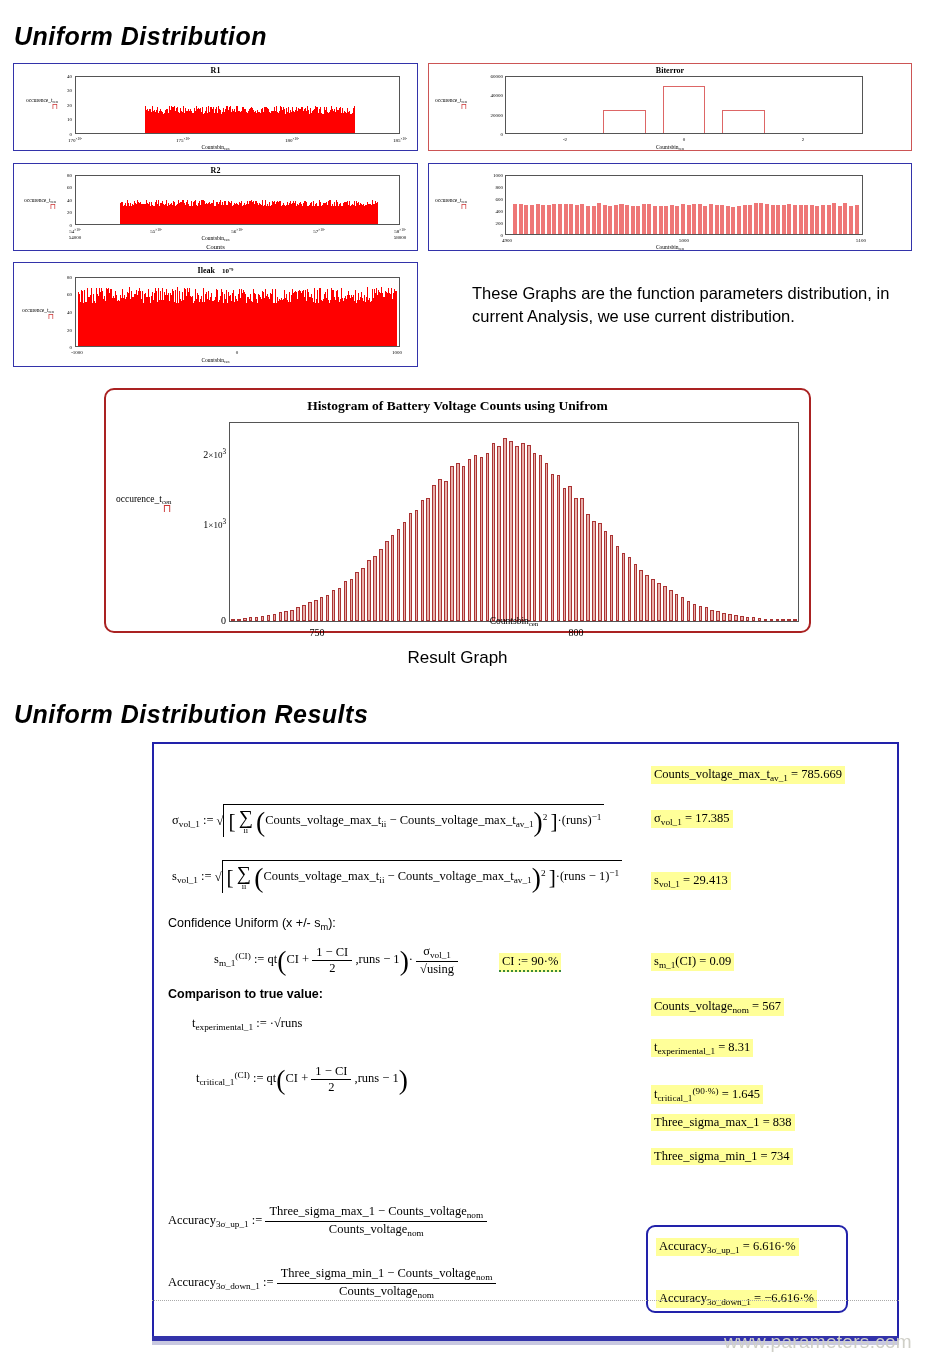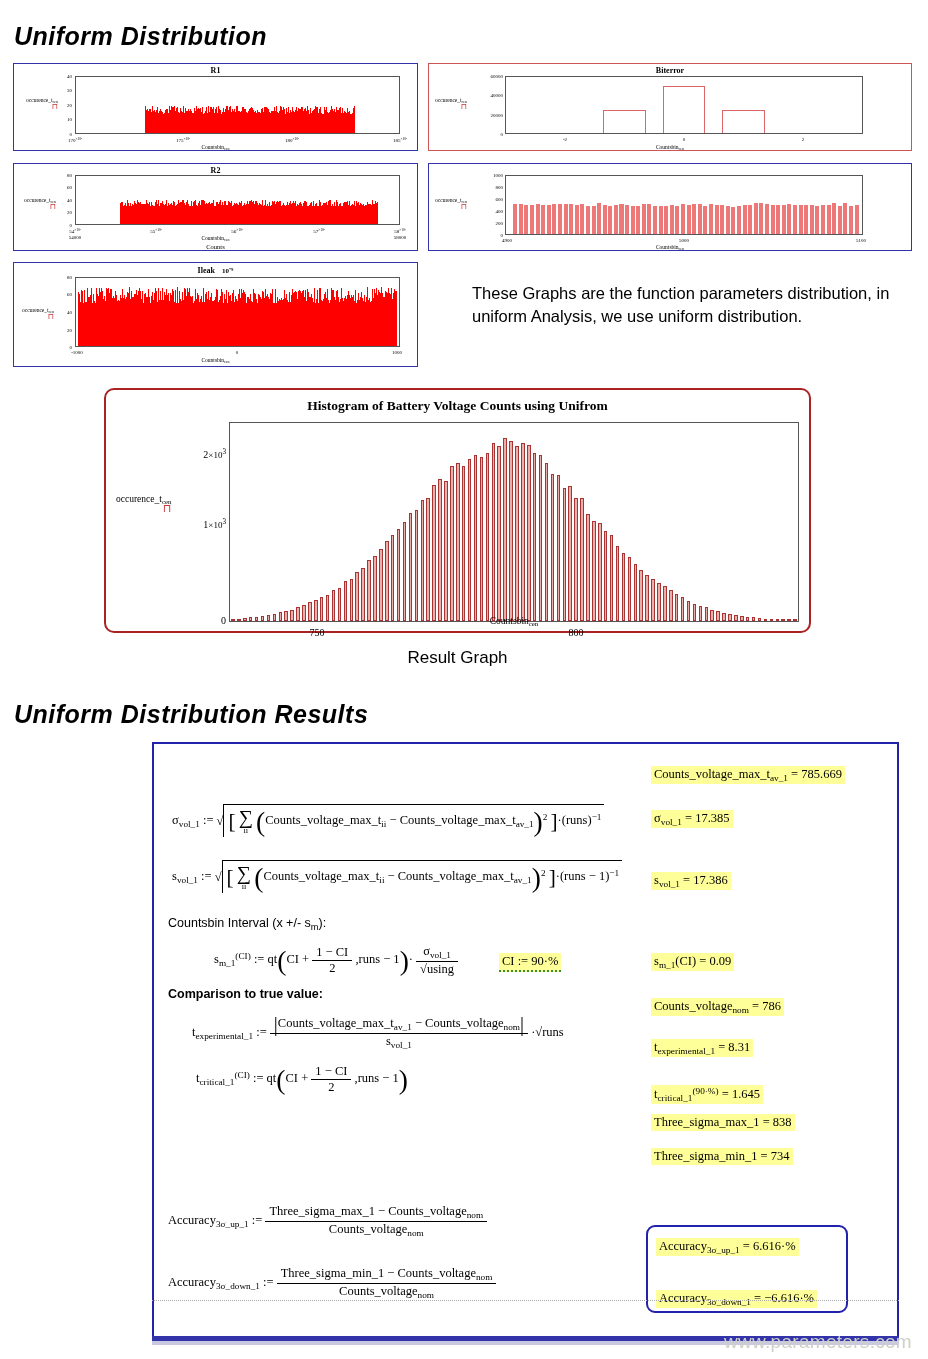--- a/index.html
+++ b/index.html
@@ -1069,21 +1069,21 @@
   <div class="tick ytick" style="left:40px;top:67px;width:18px;font-size:5px;">20</div>
   <div class="tick ytick" style="left:40px;top:84px;width:18px;font-size:5px;">0</div>
   <div class="tick xtick" style="left:63px;top:87px;font-size:5px;">-1000</div>
   <div class="tick xtick" style="left:223px;top:87px;font-size:5px;">0</div>
   <div class="tick xtick" style="left:383px;top:87px;font-size:5px;">1000</div>
   <div class="xlabel" style="top:94px;font-size:5.5px;">
     <span>Countsbin</span><span class="sub">cen</span>
   </div>
 </div>
 
-<div class="note" style="left:472px;top:282px;width:430px;">These Graphs are the function parameters distribution, in uniform Analysis, we use uniform distribution.</div>
+<div class="note" style="left:472px;top:282px;width:430px;">These Graphs are the function parameters distribution, in current Analysis, we use current distribution.</div>
 
 <div class="panel darkred" style="left:104px;top:388px;width:707px;height:245px;">
   <div class="chart-title" style="top:8px;font-size:13.5px;">Histogram of Battery Voltage Counts using Unifrom</div>
   <div class="ylabel" style="left:10px;top:104px;font-size:9.5px;">
     <span>occurence_t</span><span class="sub">cen</span>
     <div class="legend-mark" style="font-size:11px;">⊓</div>
   </div>
   <div class="plotbox" id="pb-hist" style="left:123px;top:32px;width:570px;height:200px;">
     <div class="bars">
         <i style="left:1.18px;width:3.55px;height:2.02px;background:#e8b0ab;border:1px solid #a33;box-sizing:border-box;"></i>
@@ -1215,35 +1215,34 @@
     s<span class="sb">vol_1</span> :=
     <span class="radic">√</span><span class="rootline">
       <span class="brk">[</span>
       <span class="sumwrap"><span class="bigsum">∑</span><span class="idx">ii</span></span>
       <span class="paren">(</span>Counts_voltage_max_t<span class="sb">ii</span> − Counts_voltage_max_t<span class="sb">av_1</span><span class="paren">)</span><span class="sp">2</span>
       <span class="brk">]</span>·(runs − 1)<span class="sp">−1</span>
     </span>
   </div>
 
   <div class="sans-lbl" style="left:14px;top:172px;">
-    <span>Countsbin Interval (x +/- s</span><span class="sb">m</span><span>):</span>
+    <span>Confidence Uniform (x +/- s</span><span class="sb">m</span><span>):</span>
   </div>
 
   <div class="formula" style="left:60px;top:200px;">
     s<span class="sb">m_1</span><span class="sp">(CI)</span> := qt<span class="paren">(</span>CI +
     <span class="frac"><span class="num">1 − CI</span><span class="den">2</span></span>
     ,runs − 1<span class="paren">)</span>·
     <span class="frac"><span class="num">σ<span class="sb">vol_1</span></span><span class="den">√using</span></span>
   </div>
 
   <div class="sans-lbl b" style="left:14px;top:243px;">Comparison to true value:</div>
 
   <div class="formula" style="left:38px;top:272px;">
     t<span class="sb">experimental_1</span> :=
-    <span class="frac"><span class="num"><span class="absbar">|</span>Counts_voltage_max_t<span class="sb">av_1</span> − Counts_voltage<span class="sb">nom</span><span class="absbar">|</span></span><span class="den">s<span class="sb">vol_1</span></span></span>
     ·√runs
   </div>
 
   <div class="formula" style="left:42px;top:320px;">
     t<span class="sb">critical_1</span><span class="sp">(CI)</span> := qt<span class="paren">(</span>CI +
     <span class="frac"><span class="num">1 − CI</span><span class="den">2</span></span>
     ,runs − 1<span class="paren">)</span>
   </div>
 
 
@@ -1258,30 +1257,30 @@
     <span class="frac"><span class="num">Three_sigma_min_1 − Counts_voltage<span class="sb">nom</span></span><span class="den">Counts_voltage<span class="sb">nom</span></span></span>
   </div>
 
   <div class="hl" style="left:497px;top:22px;">
     Counts_voltage_max_t<span class="sb">av_1</span> = <span>785.669</span>
   </div>
   <div class="hl" style="left:497px;top:66px;">
     σ<span class="sb">vol_1</span> = <span>17.385</span>
   </div>
   <div class="hl" style="left:497px;top:128px;">
-    s<span class="sb">vol_1</span> = <span>17.386</span>
+    s<span class="sb">vol_1</span> = <span>29.413</span>
   </div>
   <div class="hl" style="left:345px;top:209px;border-bottom:2px dotted #3a8a3a;">
     CI := <span>90·%</span>
   </div>
   <div class="hl" style="left:497px;top:209px;">
     s<span class="sb">m_1</span>(CI) = <span>0.09</span>
   </div>
   <div class="hl" style="left:497px;top:254px;">
-    Counts_voltage<span class="sb">nom</span> = <span>786</span>
+    Counts_voltage<span class="sb">nom</span> = <span>567</span>
   </div>
   <div class="hl" style="left:497px;top:295px;">
     t<span class="sb">experimental_1</span> = <span>8.31</span>
   </div>
   <div class="hl" style="left:497px;top:341px;">
     t<span class="sb">critical_1</span><span class="sp">(90·%)</span> = <span>1.645</span>
   </div>
   <div class="hl" style="left:497px;top:370px;">
     Three_sigma_max_1 = <span>838</span>
   </div>

